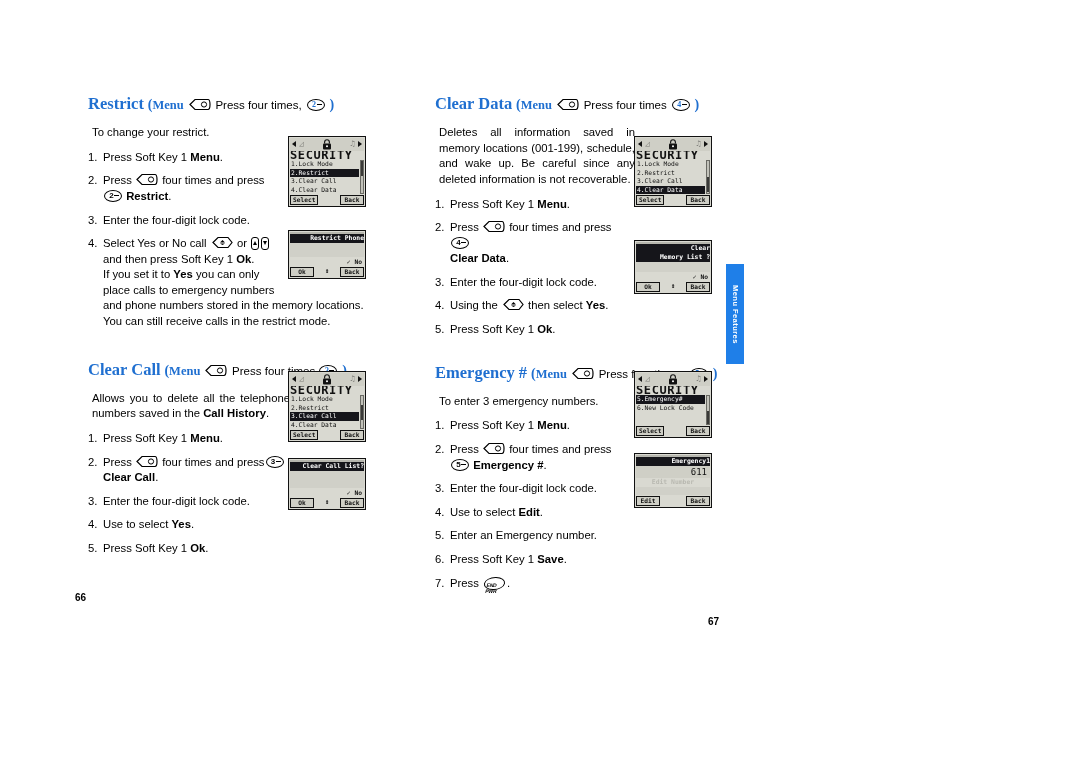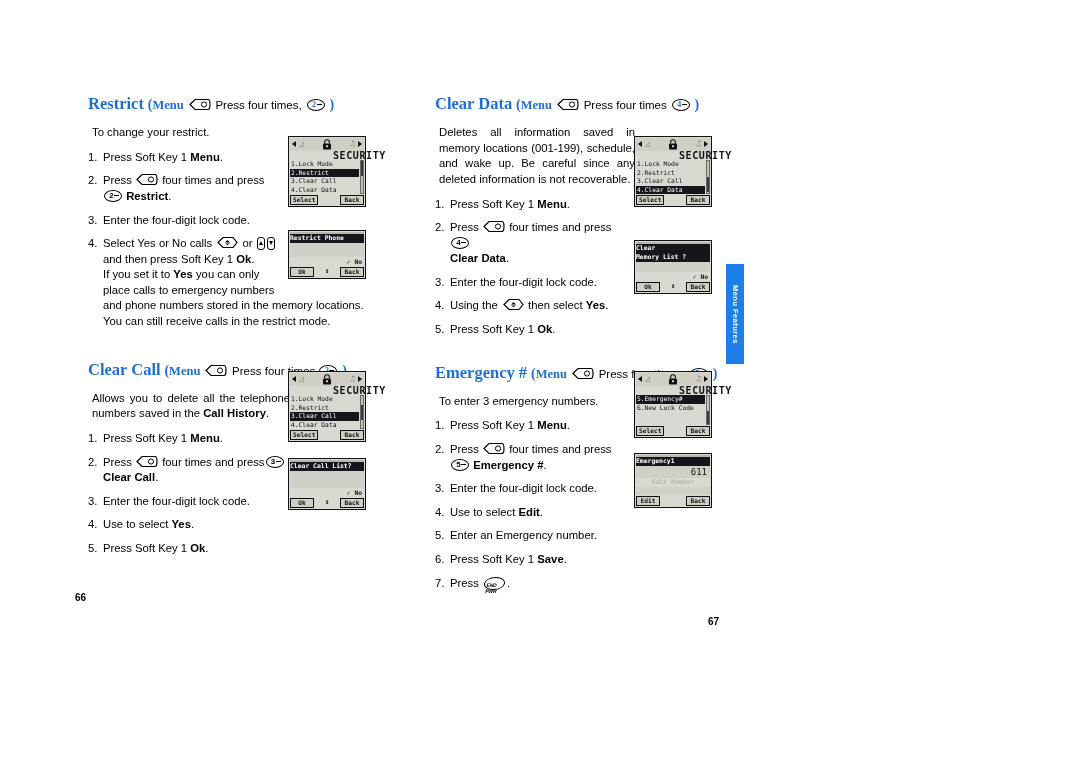--- a/index.html
+++ b/index.html
@@ -194,24 +194,23 @@
   }
   .scr-status .ar-r {
     right: 2px;
     border-top: 3px solid transparent;
     border-bottom: 3px solid transparent;
     border-left: 4px solid #111;
   }
   .scr-title {
     font-weight: bold;
     letter-spacing: 0.6px;
-    font-size: 10px;
+    font-size: 12px;
     line-height: 9px;
     background: #d9d9d1;
-    padding-left: 43px;
   }
   .scr-list { position: relative; padding-right: 5px; }
   .scr-item {
     padding-left: 1px;
     white-space: nowrap;
     font-size: 6.3px;
     line-height: 8.6px;
   }
   .scr-item.sel {
     background: #15151a;
@@ -225,21 +224,21 @@
     border: 1px solid #6a6a64;
   }
   .scr-scroll .thumb {
     position: absolute;
     left: 0; width: 100%;
     background: #3a3a38;
   }
   .scr-banner {
     background: #15151a;
     color: #fff;
-    text-align: left;
+    text-align: right;
     font-size: 6.4px;
     line-height: 9px;
     font-weight: bold;
     white-space: nowrap;
     overflow: hidden;
   }
   .scr-blank { background: #d0d0c8; }
   .scr-rightlabel {
     text-align: right;
     font-size: 6.3px;
@@ -366,21 +365,21 @@
     </div>
 
     <div class="step narrow">
       <span class="num">3.</span>
       <span class="cont">Enter the four-digit lock code.</span>
     </div>
 
     <div class="step narrow">
       <span class="num">4.</span>
       <span class="cont">
-        <span>Select Yes or No calls</span>
+        <span>Select Yes or No call</span>
         <span class="key nav-key">
           <svg viewBox="0 0 22 13" width="22" height="13">
               <path d="M2 6.5 L7 1.5 L17 1.5 L21 6.5 L17 11.5 L7 11.5 Z" fill="#fff" stroke="#000" stroke-width="1.2"></path>
               <path d="M11.5 4 L14 6.5 L9 6.5 Z" fill="#000"></path>
               <path d="M11.5 9 L14 7.5 L9 7.5 Z" fill="#000"></path>
             </svg>
         </span>
         <span>or</span>
         <span class="arrowkey up"><span class="tri"></span></span><span class="arrowkey down"><span class="tri"></span></span>
       </span>

